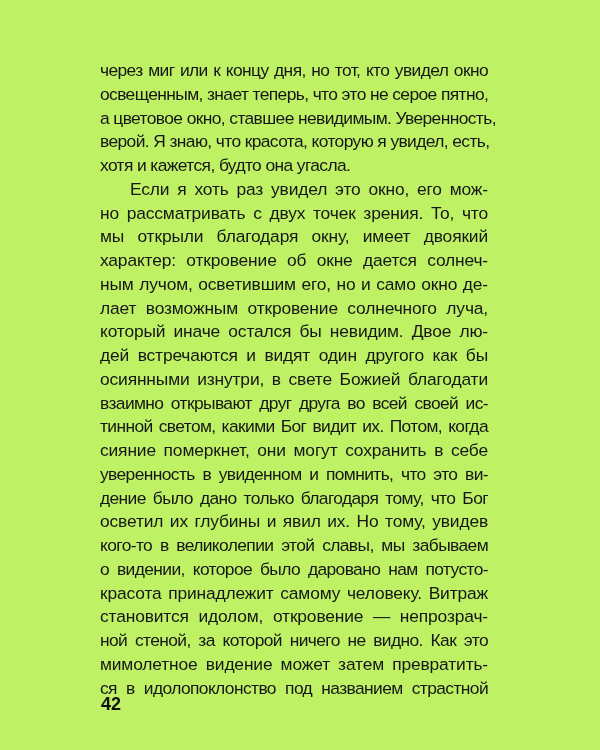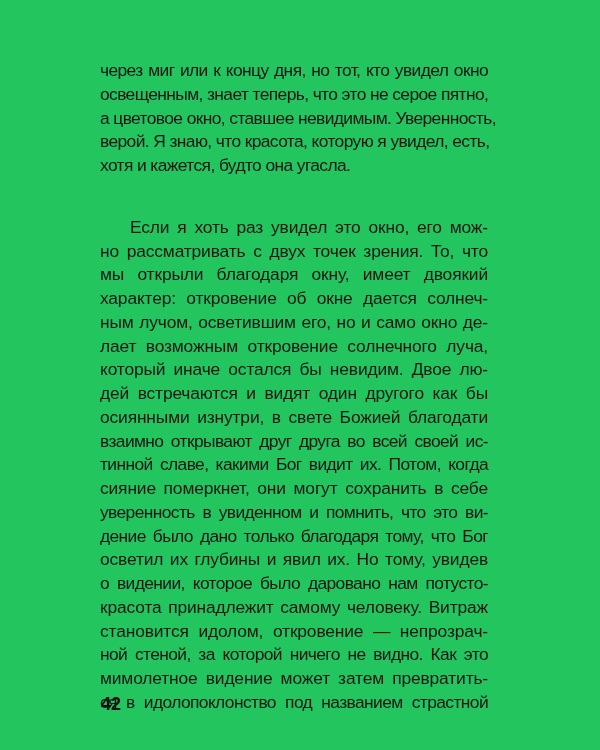--- a/index.html
+++ b/index.html
@@ -10,21 +10,21 @@
   body {
     width: 600px;
     height: 750px;
     position: relative;
     overflow: hidden;
   }
   .page {
     position: absolute;
     left: 0; top: 0;
     width: 600px; height: 750px;
-    background: #22c55e;
+    background: #bef264;
   }
   .text-column {
     position: absolute;
     left: 100px;
     top: 59px;
     width: 388px;
     font-family: "Liberation Sans", "DejaVu Sans", sans-serif;
     font-size: 17.4px;
     line-height: 23.75px;
     color: #161616;
@@ -35,21 +35,20 @@
     white-space: nowrap;
     text-align: justify;
     text-align-last: justify;
     height: 23.75px;
   }
   .line.last {
     text-align-last: left;
   }
   .line.indent {
     padding-left: 30px;
-    margin-top: 38px;
   }
   .line.tight {
     letter-spacing: -0.6px;
   }
   .page-number {
     position: absolute;
     left: 101px;
     top: 694px;
     font-family: "Liberation Sans", "DejaVu Sans", sans-serif;
     font-weight: bold;
@@ -73,25 +72,26 @@
     <span class="line indent">Если я хоть раз увидел это окно, его мож-</span>
     <span class="line">но рассматривать с двух точек зрения. То, что</span>
     <span class="line">мы открыли благодаря окну, имеет двоякий</span>
     <span class="line">характер: откровение об окне дается солнеч-</span>
     <span class="line">ным лучом, осветившим его, но и само окно де-</span>
     <span class="line">лает возможным откровение солнечного луча,</span>
     <span class="line">который иначе остался бы невидим. Двое лю-</span>
     <span class="line">дей встречаются и видят один другого как бы</span>
     <span class="line">осиянными изнутри, в свете Божией благодати</span>
     <span class="line tight">взаимно открывают друг друга во всей своей ис-</span>
-    <span class="line tight">тинной славе, какими Бог видит их. Потом, когда</span>
+    <span class="line tight">тинной светом, какими Бог видит их. Потом, когда</span>
     <span class="line">сияние померкнет, они могут сохранить в себе</span>
     <span class="line tight">уверенность в увиденном и помнить, что это ви-</span>
     <span class="line tight">дение было дано только благодаря тому, что Бог</span>
     <span class="line">осветил их глубины и явил их. Но тому, увидев</span>
+    <span class="line tight">кого-то в великолепии этой славы, мы забываем</span>
     <span class="line tight">о видении, которое было даровано нам потусто-</span>
     <span class="line">красота принадлежит самому человеку. Витраж</span>
     <span class="line">становится идолом, откровение — непрозрач-</span>
     <span class="line tight">ной стеной, за которой ничего не видно. Как это</span>
     <span class="line">мимолетное видение может затем превратить-</span>
     <span class="line tight">ся в идолопоклонство под названием страстной</span>
   </div>
 
   <div class="page-number">42</div>
 </div>

